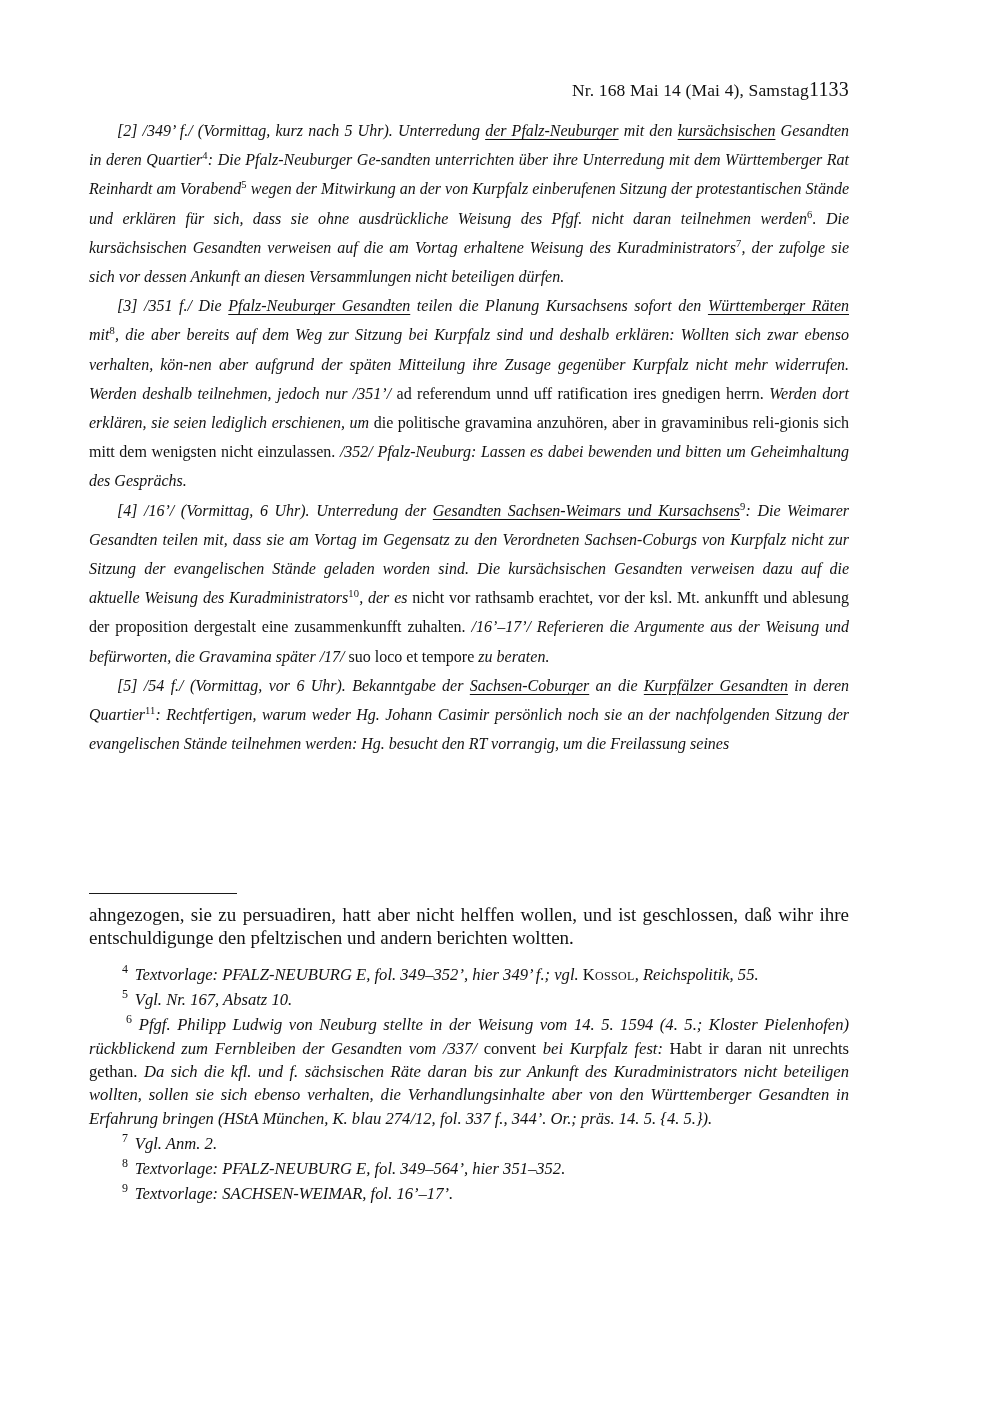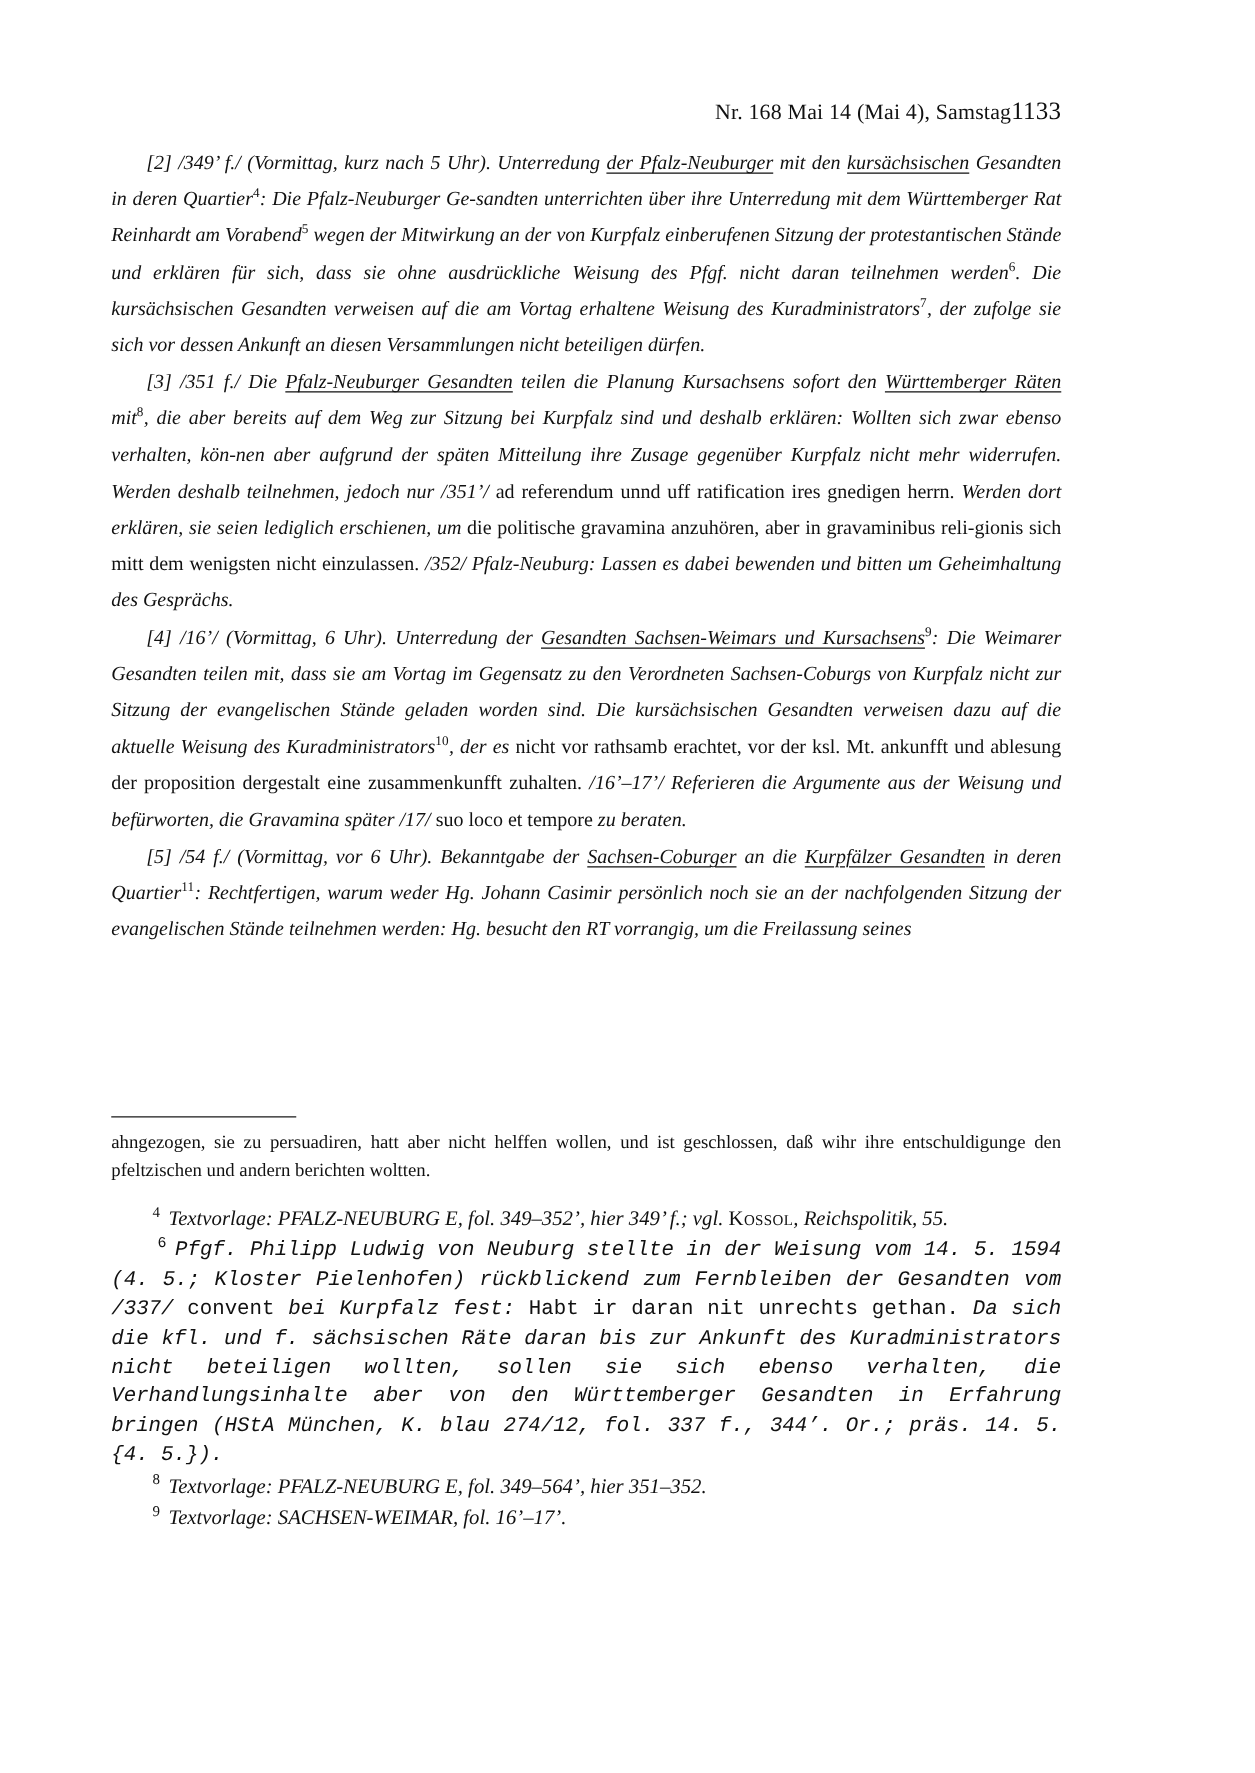--- a/index.html
+++ b/index.html
@@ -91,21 +91,21 @@
     width: 760px;
   }
   .fn-rule {
     width: 148px;
     height: 0;
     border-top: 1.3px solid #1a1a1a;
     margin: 0 0 9px 0;
   }
   p.fn-cont {
     margin: 0;
-    font-size: 15px;
+    font-size: 19px;
     line-height: 23.2px;
     text-align: justify;
     text-indent: 0;
     font-style: normal;
   }
   ol.fn-list {
     list-style: none;
     margin: 14px 0 16px 0;
     padding: 0;
   }
@@ -115,21 +115,21 @@
     padding-left: 0;
     font-size: 16.6px;
     line-height: 23.4px;
     text-align: justify;
     font-style: italic;
   }
   .fn-body {
     display: block;
     text-indent: 33px;
   }
-  .fn-body.wide { text-indent: 37px; font-family: Liberation Mono, monospace; }
+  .fn-body.wide { text-indent: 37px; }
   .fn-num {
     font-style: normal;
     font-size: 0.72em;
     vertical-align: super;
     line-height: 0;
     letter-spacing: 0.2px;
   }
 </style>
 </head>
 <body>
@@ -149,21 +149,27 @@
     </div>
 
   <div class="footnotes">
     <div class="fn-rule"></div>
     <p class="fn-cont" id="fn-continuation"><span class="ro">ahngezogen, sie zu persuadiren, hatt aber nicht helffen wollen, und ist geschlossen, daß wihr ihre entschuldigunge den pfeltzischen und andern berichten woltten.</span></p>
     <ol class="fn-list" id="footnote-list">
         <li>
           <span class="fn-body"><span class="fn-num">4</span><span>  </span><span class="it">Textvorlage: PFALZ-NEUBURG E, fol. 349–352’, hier 349’ f.; vgl. </span><span class="sc">Kossol</span><span class="it">, Reichspolitik, 55.</span></span>
         </li>
         <li>
+          <span class="fn-body"><span class="fn-num">5</span><span>  </span><span class="it">Vgl. Nr. 167, Absatz 10.</span></span>
+        </li>
+        <li>
           <span class="fn-body wide"><span class="fn-num">6</span><span>  </span><span class="it">Pfgf. Philipp Ludwig von Neuburg stellte in der Weisung vom 14. 5. 1594 (4. 5.; Kloster Pielenhofen) rückblickend zum Fernbleiben der Gesandten vom /337/</span><span class="ro"> convent </span><span class="it">bei Kurpfalz fest:</span><span class="ro"> Habt ir daran nit unrechts gethan.</span><span class="it"> Da sich die kfl. und f. sächsischen Räte daran bis zur Ankunft des Kuradministrators nicht beteiligen wollten, sollen sie sich ebenso verhalten, die Verhandlungsinhalte aber von den Württemberger Gesandten in Erfahrung bringen (HStA München, K. blau 274/12, fol. 337 f., 344’. Or.; präs. 14. 5. {4. 5.}).</span></span>
+        </li>
+        <li>
+          <span class="fn-body"><span class="fn-num">7</span><span>  </span><span class="it">Vgl. Anm. 2.</span></span>
         </li>
         <li>
           <span class="fn-body"><span class="fn-num">8</span><span>  </span><span class="it">Textvorlage: PFALZ-NEUBURG E, fol. 349–564’, hier 351–352.</span></span>
         </li>
         <li>
           <span class="fn-body"><span class="fn-num">9</span><span>  </span><span class="it">Textvorlage: SACHSEN-WEIMAR, fol. 16’–17’.</span></span>
         </li>
       </ol>
   </div>
 

